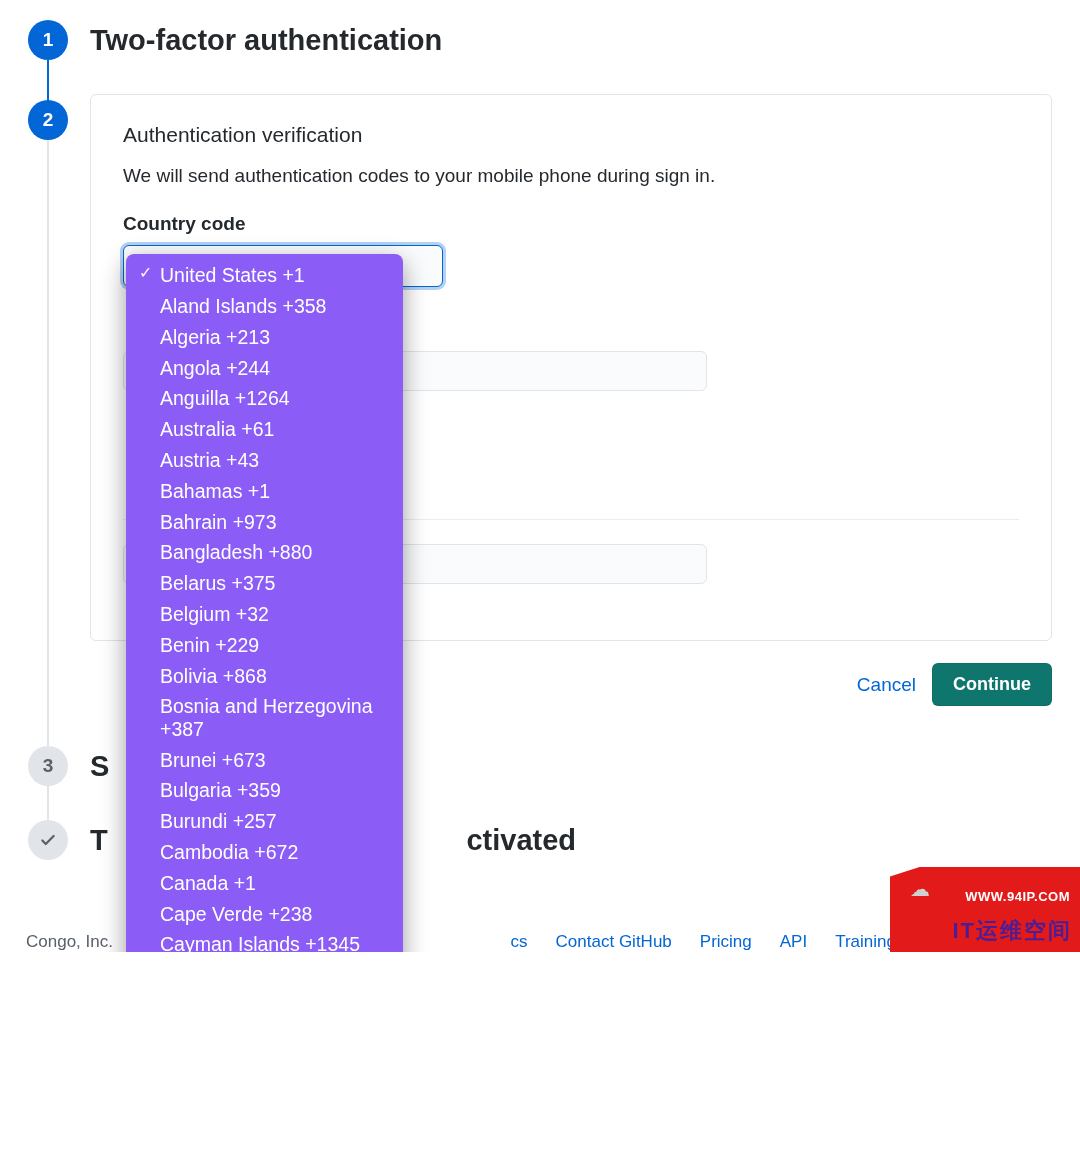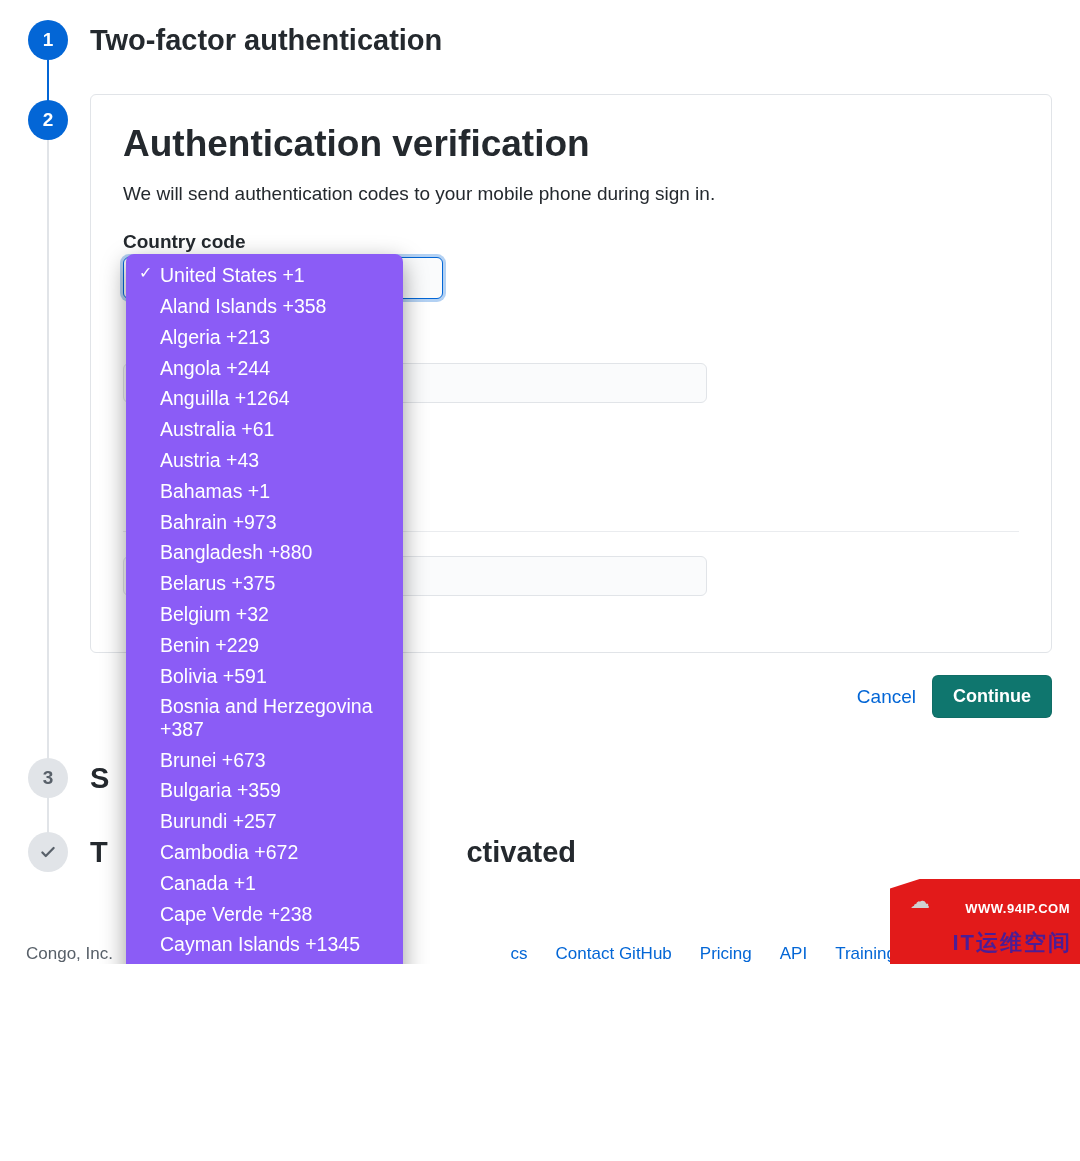--- a/index.html
+++ b/index.html
@@ -53,33 +53,33 @@
   .step2 { align-items: flex-start; }
   .card {
     flex: 1;
     border: 1px solid #e1e4e8;
     border-radius: 6px;
     padding: 28px 32px 32px 32px;
     background: #fff;
     position: relative;
   }
   .card-title {
-    font-size: 37px;
-    font-weight: 700;
+    font-size: 21px;
+    font-weight: 400;
     margin-bottom: 18px;
   }
   .card-desc {
     font-size: 19px;
     margin-bottom: 26px;
     color: #24292e;
   }
   .field-label {
     font-size: 19px;
     font-weight: 600;
-    margin-bottom: 4px;
+    margin-bottom: 10px;
   }
   .select-box {
     width: 320px;
     height: 42px;
     border: 1px solid #0366d6;
     border-radius: 6px;
     box-shadow: 0 0 0 3px rgba(3,102,214,0.3);
     background: #fafbfc;
     margin-bottom: 64px;
   }
@@ -284,21 +284,21 @@
     <div class="dropdown-item">Angola +244</div>
     <div class="dropdown-item">Anguilla +1264</div>
     <div class="dropdown-item">Australia +61</div>
     <div class="dropdown-item">Austria +43</div>
     <div class="dropdown-item">Bahamas +1</div>
     <div class="dropdown-item">Bahrain +973</div>
     <div class="dropdown-item">Bangladesh +880</div>
     <div class="dropdown-item">Belarus +375</div>
     <div class="dropdown-item">Belgium +32</div>
     <div class="dropdown-item">Benin +229</div>
-    <div class="dropdown-item">Bolivia +591</div>
+    <div class="dropdown-item">Bolivia +868</div>
     <div class="dropdown-item">Bosnia and Herzegovina +387</div>
     <div class="dropdown-item">Brunei +673</div>
     <div class="dropdown-item">Bulgaria +359</div>
     <div class="dropdown-item">Burundi +257</div>
     <div class="dropdown-item">Cambodia +672</div>
     <div class="dropdown-item">Canada +1</div>
     <div class="dropdown-item">Cape Verde +238</div>
     <div class="dropdown-item">Cayman Islands +1345</div>
     <div class="dropdown-item">Christmas Island +61</div>
     <div class="dropdown-item">Cocos +61</div>

